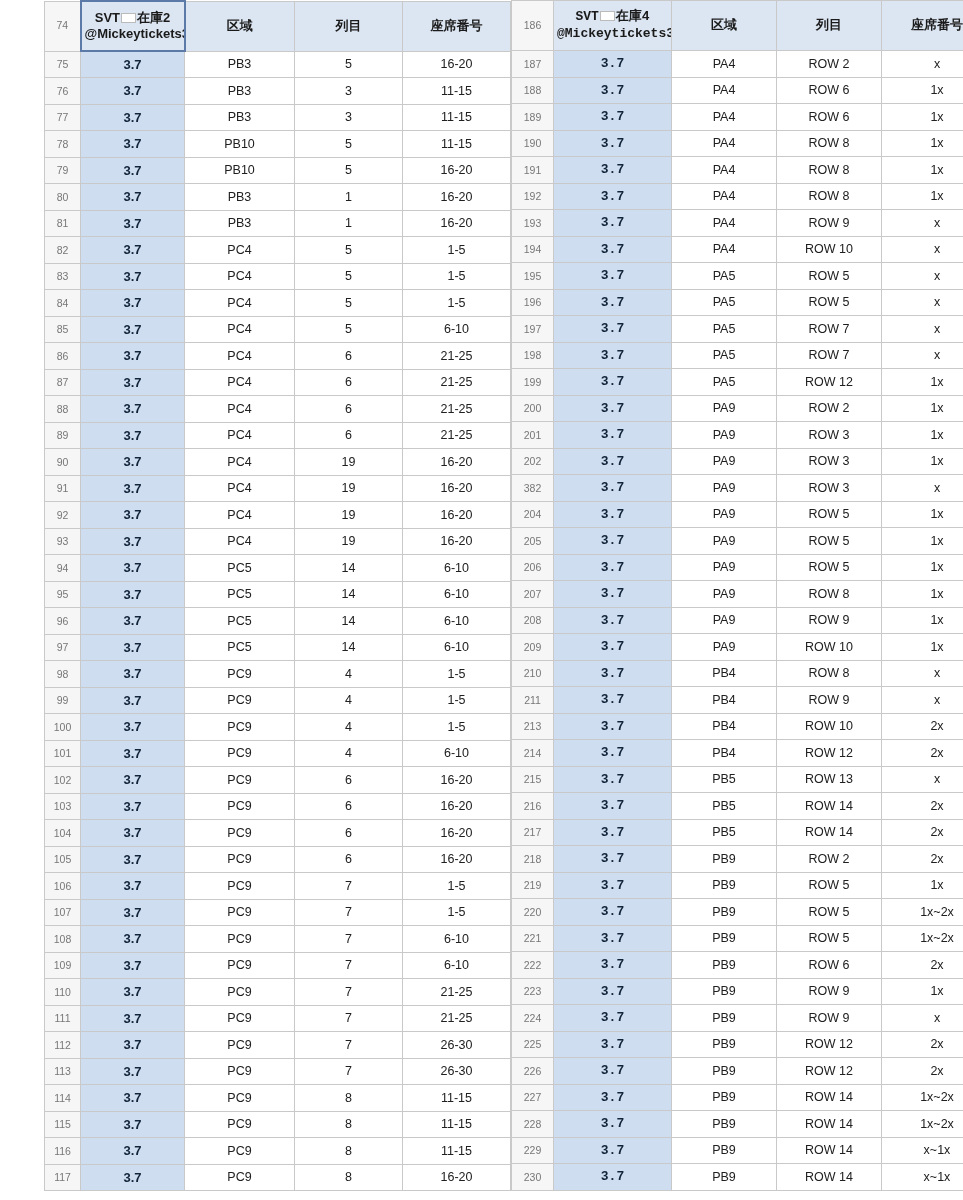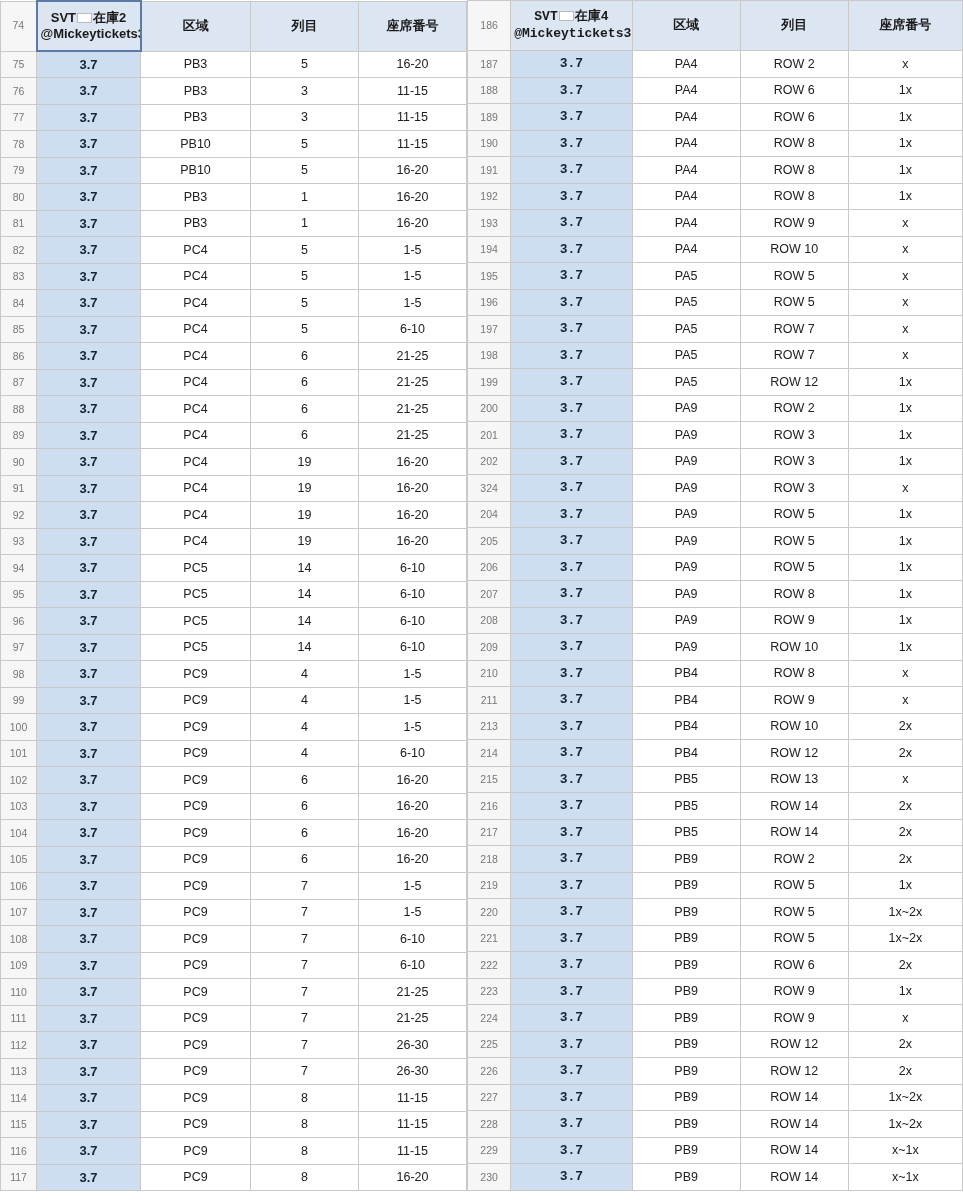--- a/index.html
+++ b/index.html
@@ -16,21 +16,21 @@
   .page {
     display: flex;
     width: 963px;
     height: 1200px;
     box-sizing: border-box;
   }
   .panel {
     display: flex;
     flex-direction: column;
   }
-  .panel-left { width: 482px; }
+  .panel-left { width: 482px; margin-left: 44px; }
   .panel-right { width: 543px; }
 
   table {
     border-collapse: collapse;
     table-layout: fixed;
     width: 100%;
   }
   td, th {
     border: 1px solid #c9c9c9;
     padding: 0;
@@ -553,21 +553,21 @@
             <td class="col-seat">1x</td>
           </tr>
           <tr>
             <td class="idx">202</td>
             <td class="col-val val">3.7</td>
             <td class="col-zone">PA9</td>
             <td class="col-row">ROW 3</td>
             <td class="col-seat">1x</td>
           </tr>
           <tr>
-            <td class="idx">324</td>
+            <td class="idx">382</td>
             <td class="col-val val">3.7</td>
             <td class="col-zone">PA9</td>
             <td class="col-row">ROW 3</td>
             <td class="col-seat">x</td>
           </tr>
           <tr>
             <td class="idx">204</td>
             <td class="col-val val">3.7</td>
             <td class="col-zone">PA9</td>
             <td class="col-row">ROW 5</td>

